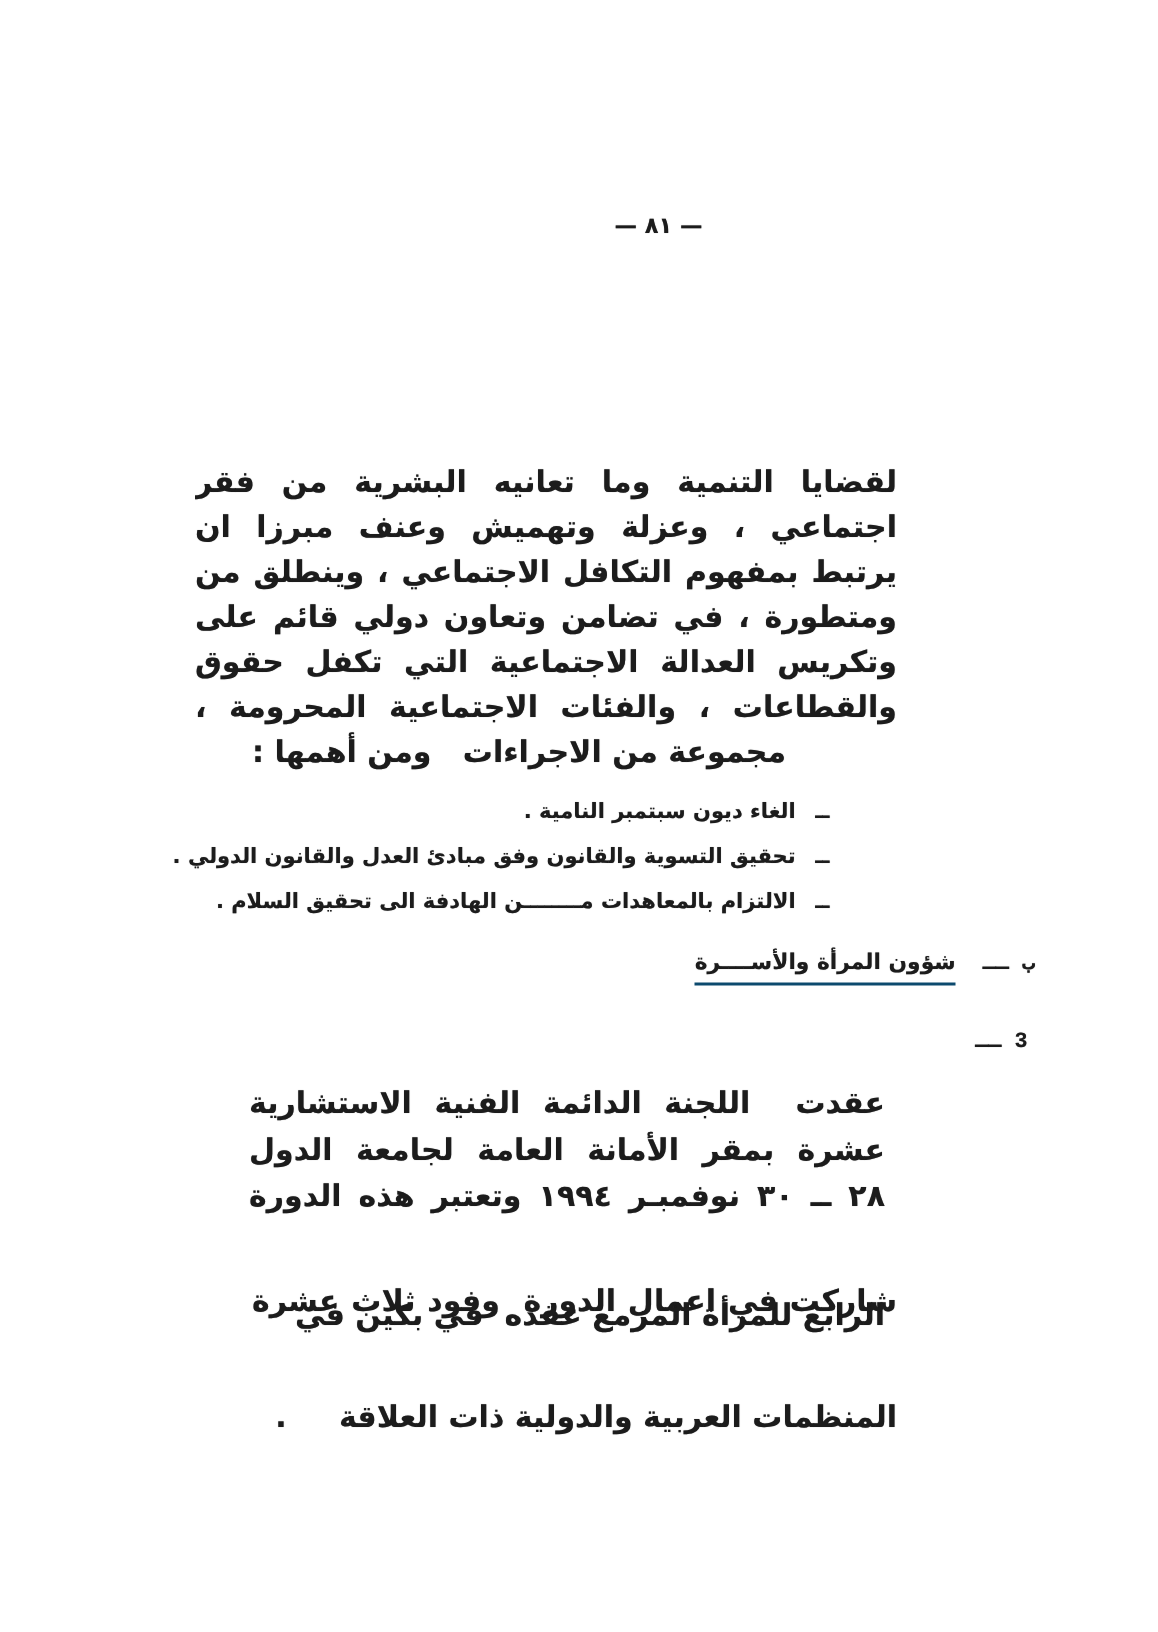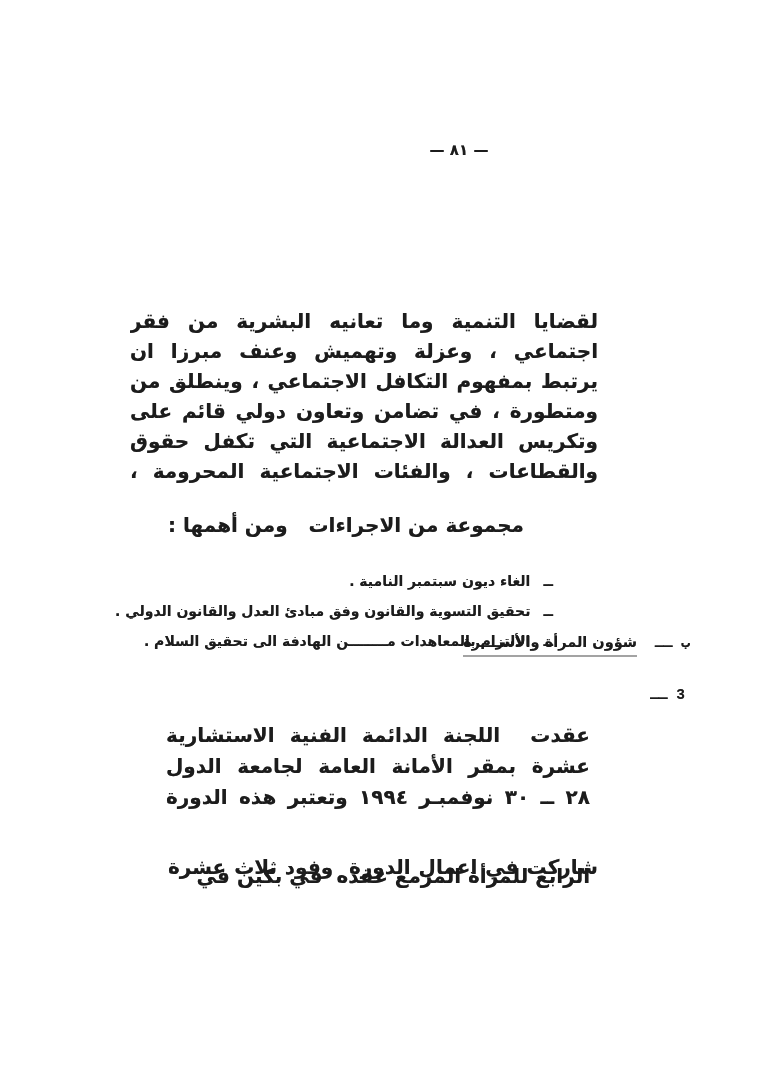--- a/index.html
+++ b/index.html
@@ -14,21 +14,21 @@
     font-family: "DejaVu Sans", sans-serif;
     font-weight: bold;
     color: #1c1c1c;
     text-shadow: 0 0 0.5px rgba(20,20,20,0.55);
   }
 
   
   .page-number {
     position: absolute;
     top: 141px;
-    left: 404px;
+    left: 384px;
     width: 110px;
     height: 18px;
     line-height: 18px;
     text-align: center;
     font-size: 15px;
     letter-spacing: 1px;
   }
 
   
   .pline {
@@ -37,21 +37,20 @@
     line-height: 30px;
     font-size: 20px;
     text-align: justify;
     text-align-last: justify;
     overflow: hidden;
     white-space: normal;
   }
   .pline.cont {           
     text-align-last: right;
     margin-right: 74px;
-    margin-top: 24px;
   }
   .pline.last {           
     text-align: right;
     text-align-last: right;
     margin-top: 48px;
   }
 
   .para-main    { position: absolute; top: 306px; right: 174px; width: 468px; }
   .para-session { position: absolute; top: 720px; right: 182px; width: 424px; }
   .para-session .pline { height: 31px; line-height: 31px; }
@@ -62,34 +61,34 @@
   .action-list { position: absolute; top: 526px; right: 219px; width: 400px; }
   .action-item {
     display: flex;
     flex-direction: row;
     gap: 13px;
     height: 30px;
     line-height: 30px;
     font-size: 14px;
     align-items: baseline;
   }
-  .action-item .dash { flex: 0 0 auto; margin-top: 40px; }
+  .action-item .dash { flex: 0 0 auto; }
   .action-item .txt  { flex: 0 1 auto; white-space: nowrap; }
 
   
   .header-row {
     position: absolute;
     display: flex;
     flex-direction: row;
     align-items: baseline;
     font-size: 14.5px;
   }
   .header-row .marker { flex: 0 0 auto; font-family: Liberation Mono, monospace; }
   .header-row .title  {
-    border-bottom: 2px solid #a3a3a3;
+    border-bottom: 2px solid #0c4a6e;
     padding-bottom: 5px;
     white-space: nowrap;
   }
   .section-row    { top: 634px; right: 82px;  gap: 18px; }
   .subsection-row { top: 686px; right: 87px;  gap: 26px; }
 </style>
 </head>
 <body>
 
 <div class="sheet">
@@ -132,15 +131,16 @@
 
   <div class="para-session">
     <span class="pline">عقدت&nbsp; اللجنة الدائمة الفنية الاستشارية للمرأة دورتها التاسعــة</span>
     <span class="pline">عشرة بمقر الأمانة العامة لجامعة الدول العربية في المدة مــــــــن</span>
     <span class="pline">٢٨ ــ ٣٠ نوفمبـر ١٩٩٤ وتعتبر هذه الدورة تحضيرية للمؤتمر العالمــي</span>
     <span class="pline last">الرابع للمرأة المزمع عقده&nbsp; في بكين في سبتمبر ١٩٩٥ .</span>
   </div>
 
   <div class="para-part">
     <span class="pline">شاركت في اعمال الدورة&nbsp; وفود ثلاث عشرة دولة عربية وعدد مــــن</span>
+    <span class="pline last">المنظمات العربية والدولية ذات العلاقة&nbsp;&nbsp;&nbsp;&nbsp; .</span>
   </div>
 
 </div>
 
 </body></html>

